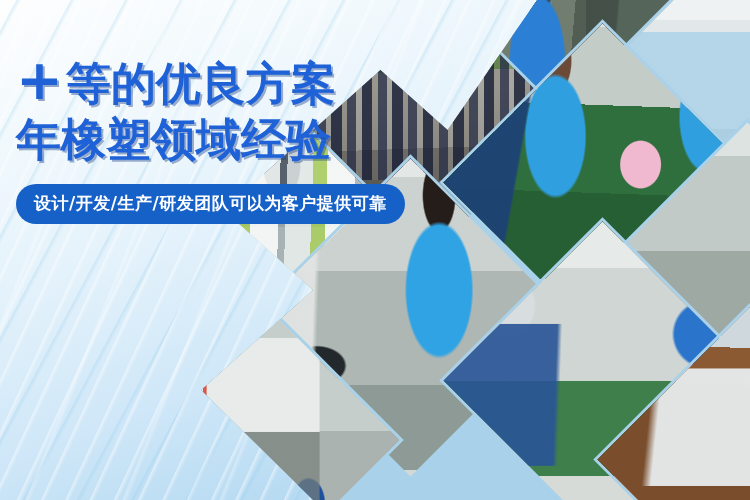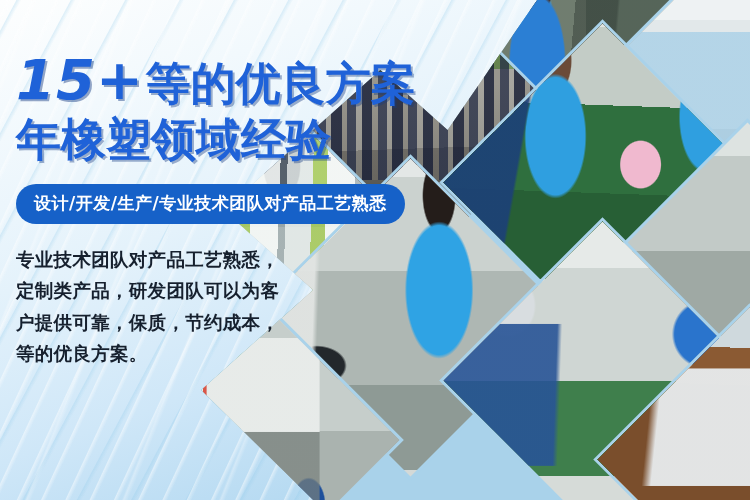--- a/index.html
+++ b/index.html
@@ -320,26 +320,24 @@
     <div class="tile" style="left:452px;top:352px;width:215px;height:215px;">
       <div class="inner ph-meeting"></div>
     </div>
 
   </div>
 
   <div id="text-panel">
 
     <div id="headline">
       <div class="hl-row1">
-        <span class="num">15</span>
         <span class="num">+</span>
         <span class="hl-cn">等的优良方案</span>
       </div>
       <div class="hl-row2">年橡塑领域经验</div>
     </div>
 
-    <div id="badge">设计/开发/生产/专业技术团队对产品工艺熟悉</div>
-
-    <div id="body-text">专业技术团队对产品工艺熟悉，定制类产品，研发团队可以为客户提供可靠，保质，节约成本，等的优良方案。</div>
+    <div id="badge">设计/开发/生产/研发团队可以为客户提供可靠</div>
+
 
   </div>
 
 </div>
 
 </body></html>

